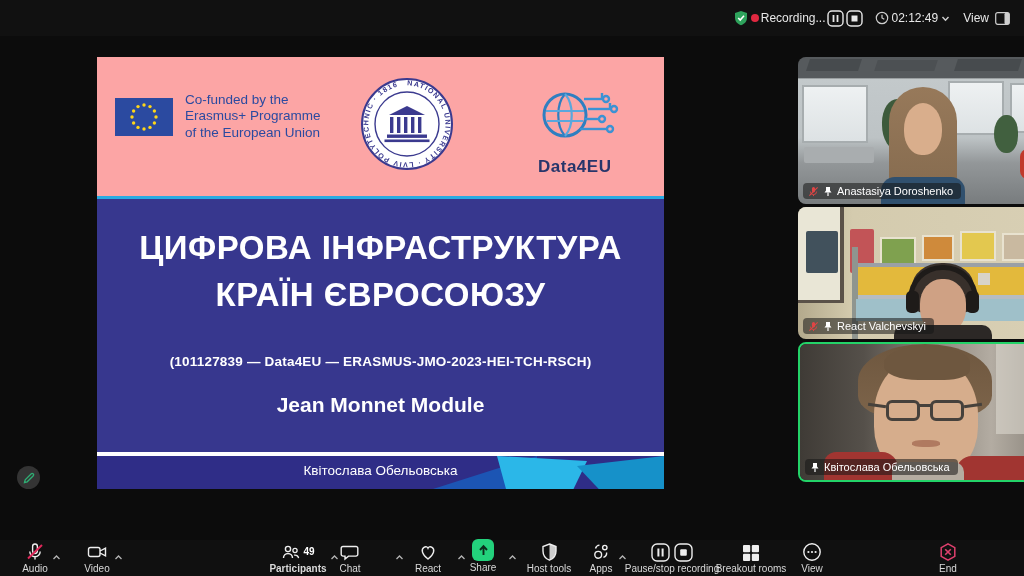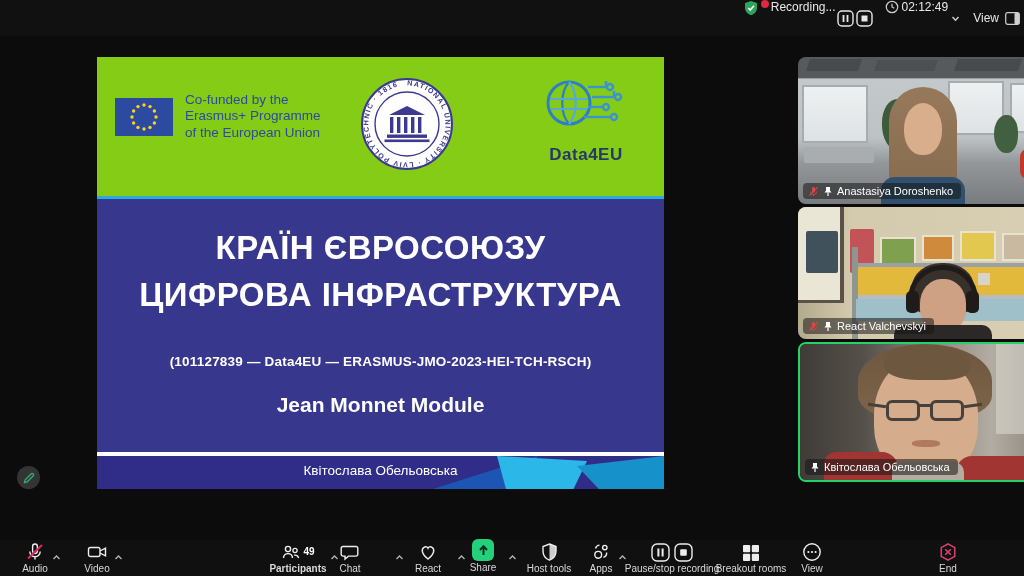--- a/index.html
+++ b/index.html
@@ -1,38 +1,38 @@
 <!DOCTYPE html>
 <html><head>
 <meta charset="utf-8">
 <style>
   * { margin:0; padding:0; box-sizing:border-box; }
   html,body { background:#000; }
   body { font-family:"Liberation Sans", sans-serif; }
   .screen { position:relative; width:1024px; height:576px; background:#0c0c0c; overflow:hidden; }
 
   
-  .topbar { position:absolute; top:0; left:0; width:1024px; height:36px; background:#111111; display:flex; justify-content:flex-end; padding-right:4px; gap:2px; z-index:5; }
+  .topbar { position:absolute; top:0; left:0; width:1024px; height:36px; background:#111111; display:flex; align-items:center; justify-content:flex-end; padding-right:14px; gap:2px; z-index:5; }
   .topbar .txt { color:#e8e8e8; font-size:12px; }
   .rec-dot { width:8px; height:8px; border-radius:50%; background:#e02840; display:inline-block; }
   .tb-btn { display:flex; align-items:center; justify-content:center; background:none; border:none; cursor:pointer; padding:0; }
   .tb-gap { width:8px; }
   .view-group { display:flex; align-items:center; gap:6px; margin-left:10px; }
 
   
   .stage { position:absolute; top:36px; left:0; width:1024px; height:504px; background:#0c0c0c; }
 
   
   .slide { position:absolute; left:97px; top:21px; width:567px; height:432px; background:#ffffff; }
-  .slide-top { position:relative; width:567px; height:139px; background:#84cc16; }
+  .slide-top { position:relative; width:567px; height:139px; background:#fca5a5; }
   .eu-block { position:absolute; left:18px; top:35px; display:flex; gap:12px; align-items:center; }
   .eu-flag { width:58px; height:38px; background:#2b4aa0; position:relative; flex:0 0 auto; }
   .eu-text { color:#2b4aa0; font-size:13.5px; line-height:1.22; }
   .seal { position:absolute; left:262px; top:19px; width:96px; height:96px; }
-  .d4eu { position:absolute; left:441px; top:16px; width:96px; text-align:center; }
+  .d4eu { position:absolute; left:441px; top:28px; width:96px; }
   .d4eu-label { margin-top:2px; color:#28366b; font-weight:bold; font-size:17px; letter-spacing:0.5px; }
   .cyan-line { position:absolute; left:0; top:139px; width:567px; height:3px; background:#29abe2; }
   .slide-blue { position:absolute; left:0; top:142px; width:567px; height:253px; background:#37378e; text-align:center; color:#fff; }
   .slide-title { font-size:33px; font-weight:bold; letter-spacing:0.5px; line-height:1.42; padding-top:26px; }
   .slide-code { font-size:13.5px; font-weight:bold; margin-top:35px; letter-spacing:0.2px; }
   .slide-module { font-size:21px; font-weight:bold; margin-top:24px; }
   .white-strip { position:absolute; left:0; top:395px; width:567px; height:4px; background:#ffffff; }
   .slide-footer { position:absolute; left:0; top:399px; width:567px; height:33px; background:#2f2d87; overflow:hidden; }
   .poly { position:absolute; top:0; height:33px; }
   .poly1 { left:310px; width:130px; background:#1c55b4; clip-path:polygon(20% 100%, 100% 0, 100% 100%); }
@@ -180,22 +180,22 @@
                 <circle cx="72" cy="44" r="3"></circle>
               <path d="M64,14 V8 M72,24 V18"></path>
             </g>
           </svg>
           <div class="d4eu-label">Data4EU</div>
         </div>
       </div>
       <div class="cyan-line"></div>
       <div class="slide-blue">
         <div class="slide-title">
+          <div>ЦИФРОВА ІНФРАСТРУКТУРА</div>
           <div>КРАЇН ЄВРОСОЮЗУ</div>
-          <div>ЦИФРОВА ІНФРАСТРУКТУРА</div>
         </div>
         <div class="slide-code">(101127839 — Data4EU — ERASMUS-JMO-2023-HEI-TCH-RSCH)</div>
         <div class="slide-module">Jean Monnet Module</div>
       </div>
       <div class="white-strip"></div>
       <div class="slide-footer">
         <div class="poly poly1"></div>
         <div class="poly poly2"></div>
         <div class="poly poly3"></div>
         <div class="slide-author">Квітослава Обельовська</div>

